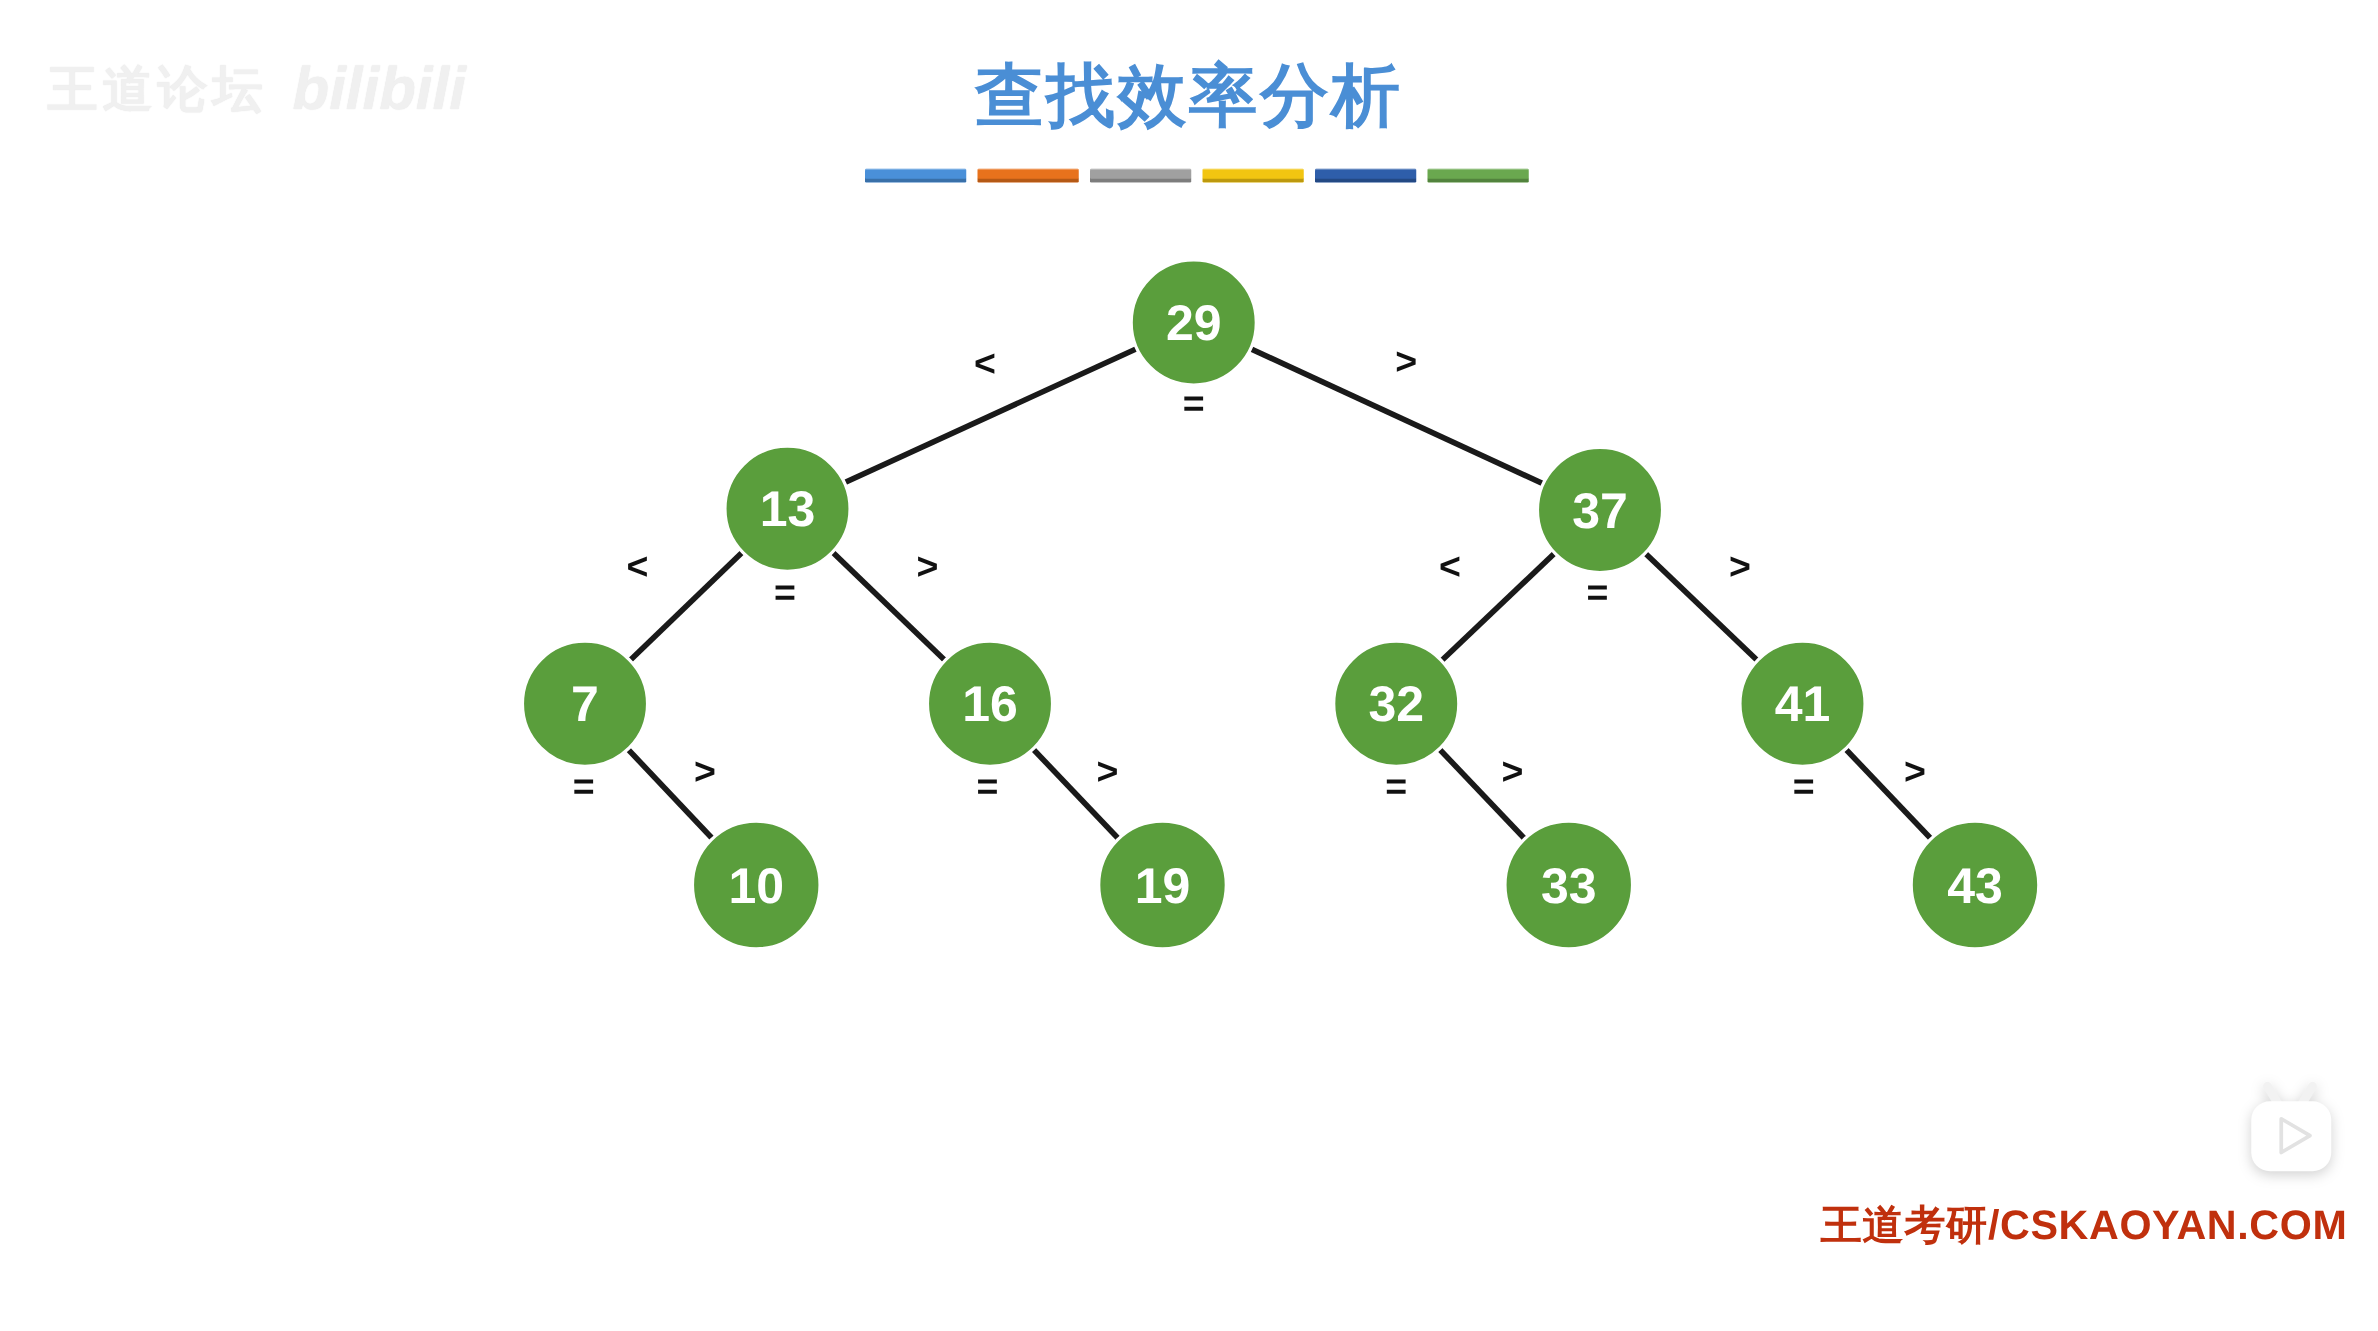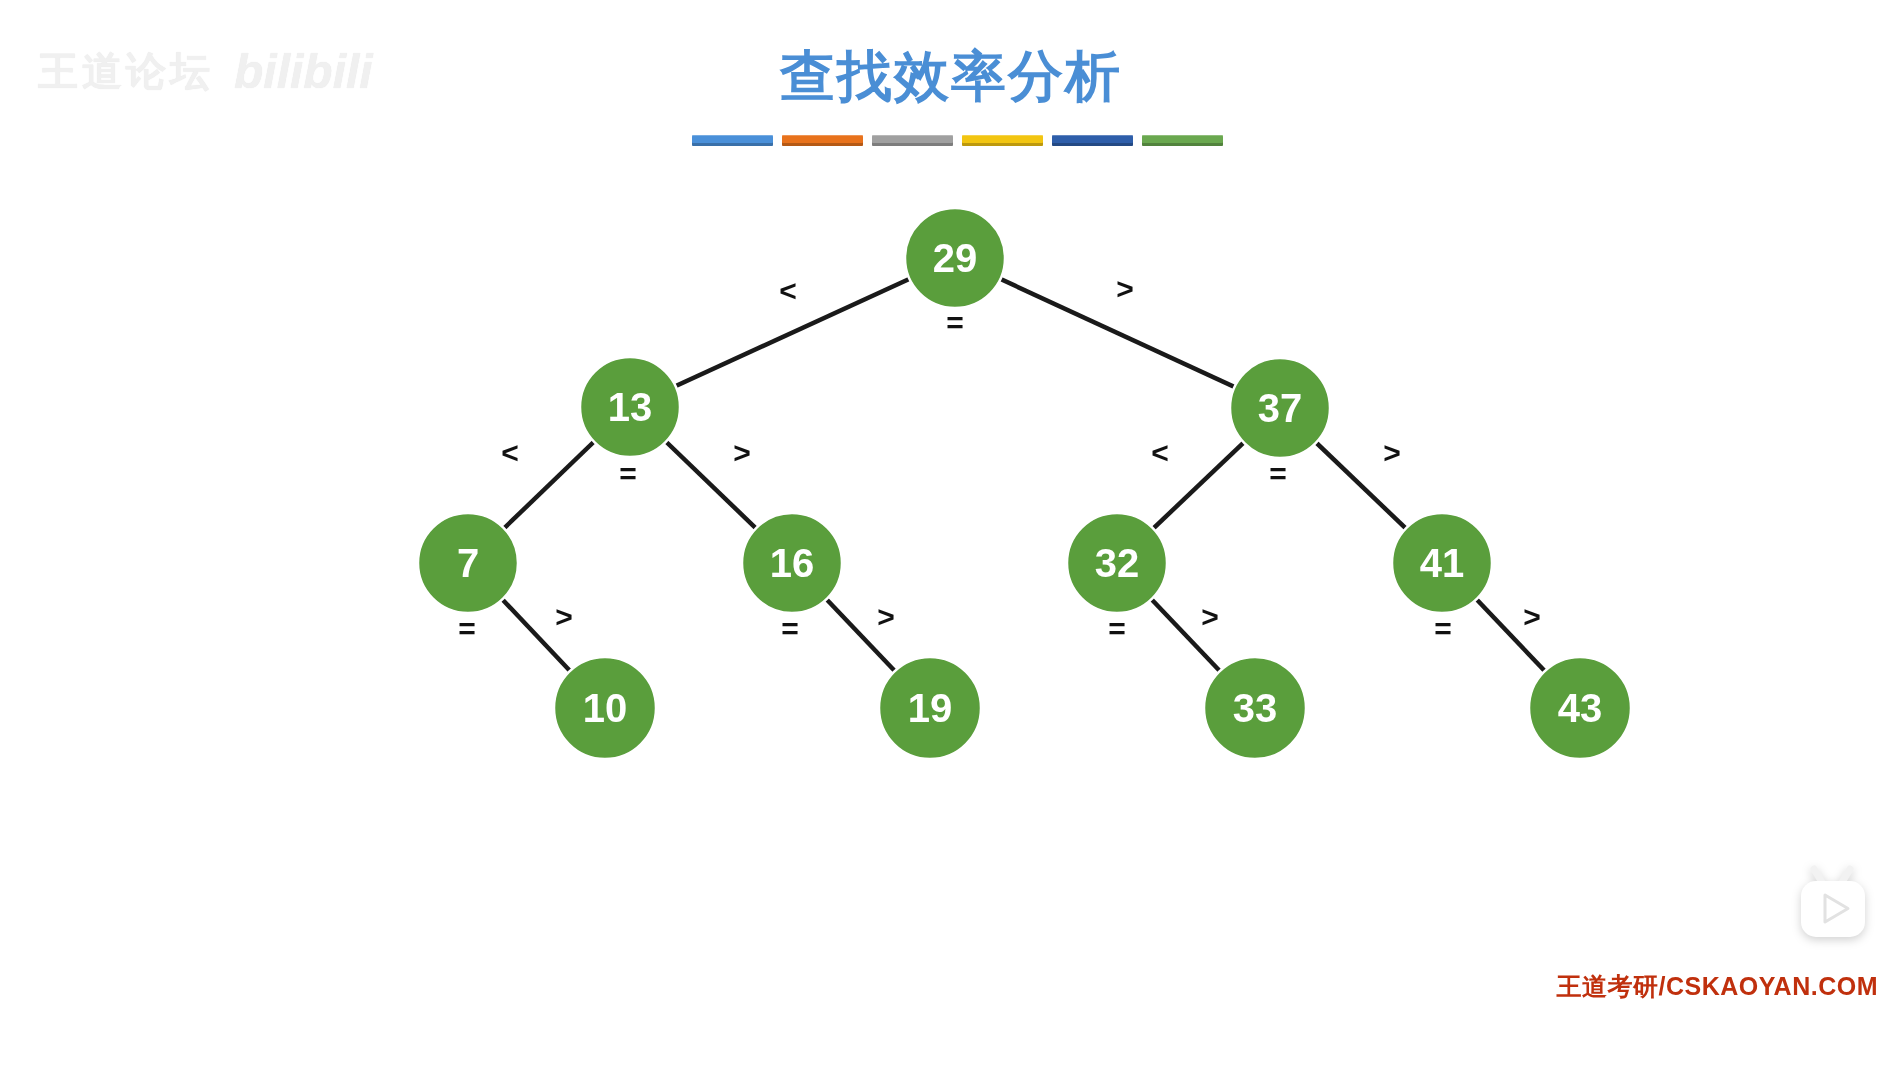--- a/index.html
+++ b/index.html
@@ -40,21 +40,21 @@
     font-family:"Liberation Sans", sans-serif;
   }
   svg.tree text.cmp{
     fill:#111111;font-size:30px;font-weight:bold;text-anchor:middle;
     font-family:"Liberation Sans", sans-serif;
   }
 
   
   .footer-brand{
     position:absolute;right:24px;bottom:12px;
-    font-size:25px;font-weight:600;color:#c0300d;letter-spacing:0.5px;
+    font-size:33px;font-weight:600;color:#c0300d;letter-spacing:0.5px;
   }
 
   
   .tv-wrap{position:absolute;left:1794px;top:860px;width:80px;height:84px;}
   .tv-wrap svg{filter:drop-shadow(0 3px 5px rgba(0,0,0,0.18));}
 </style>
 </head>
 <body>
 
 <div class="screen">

